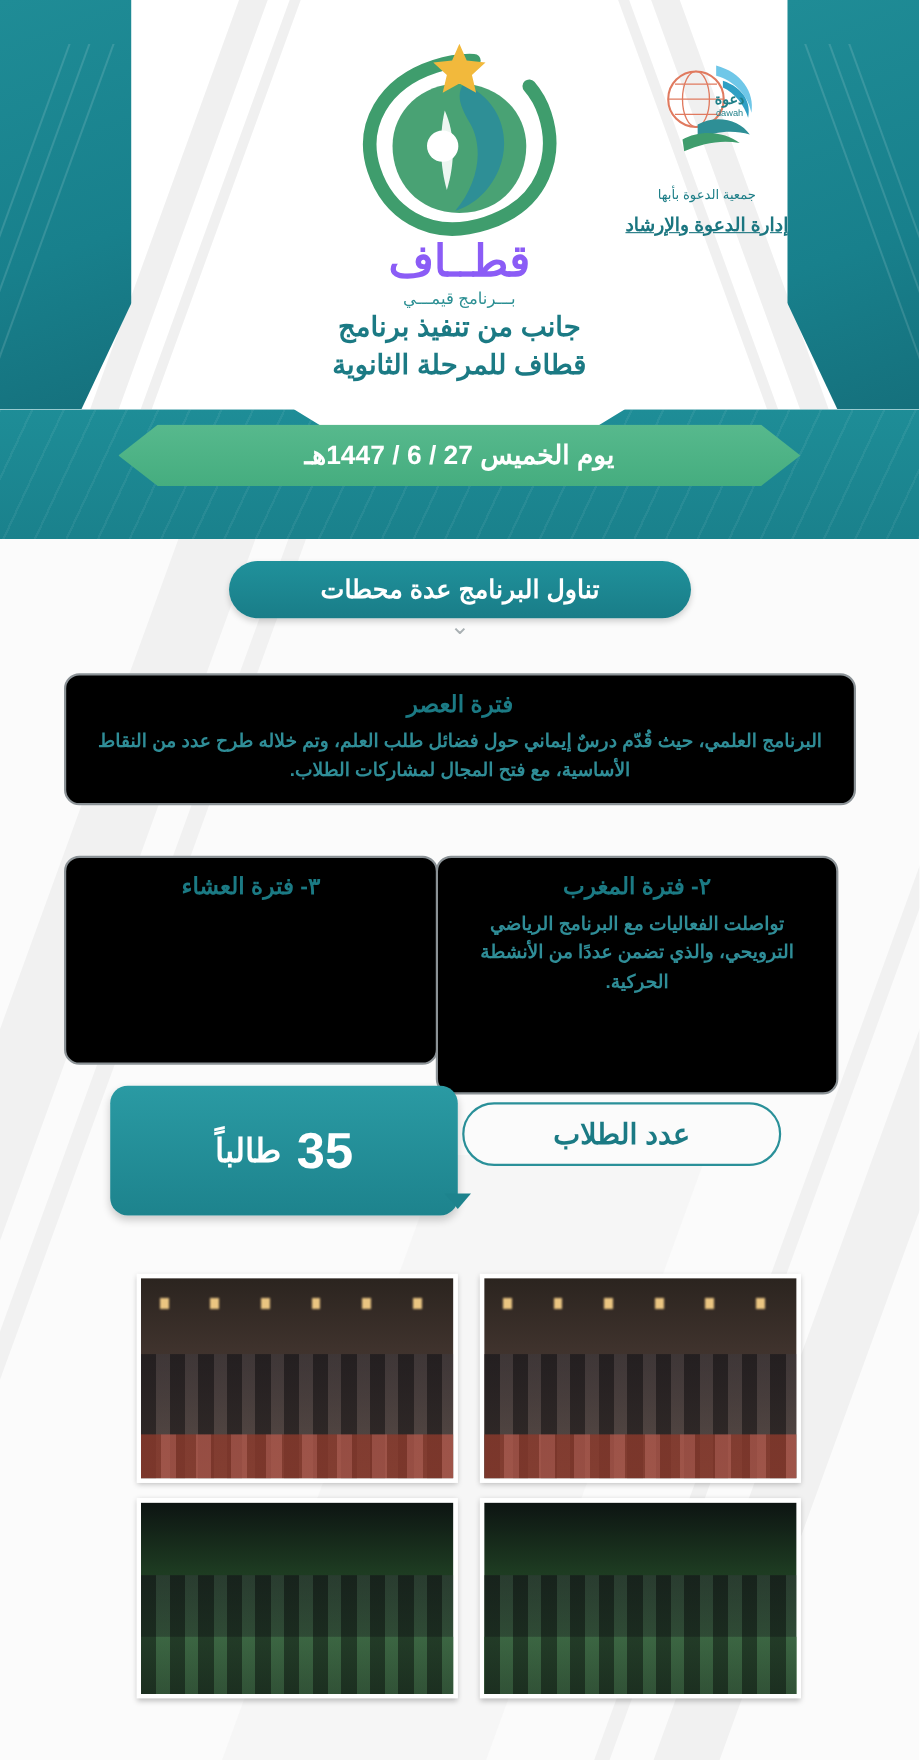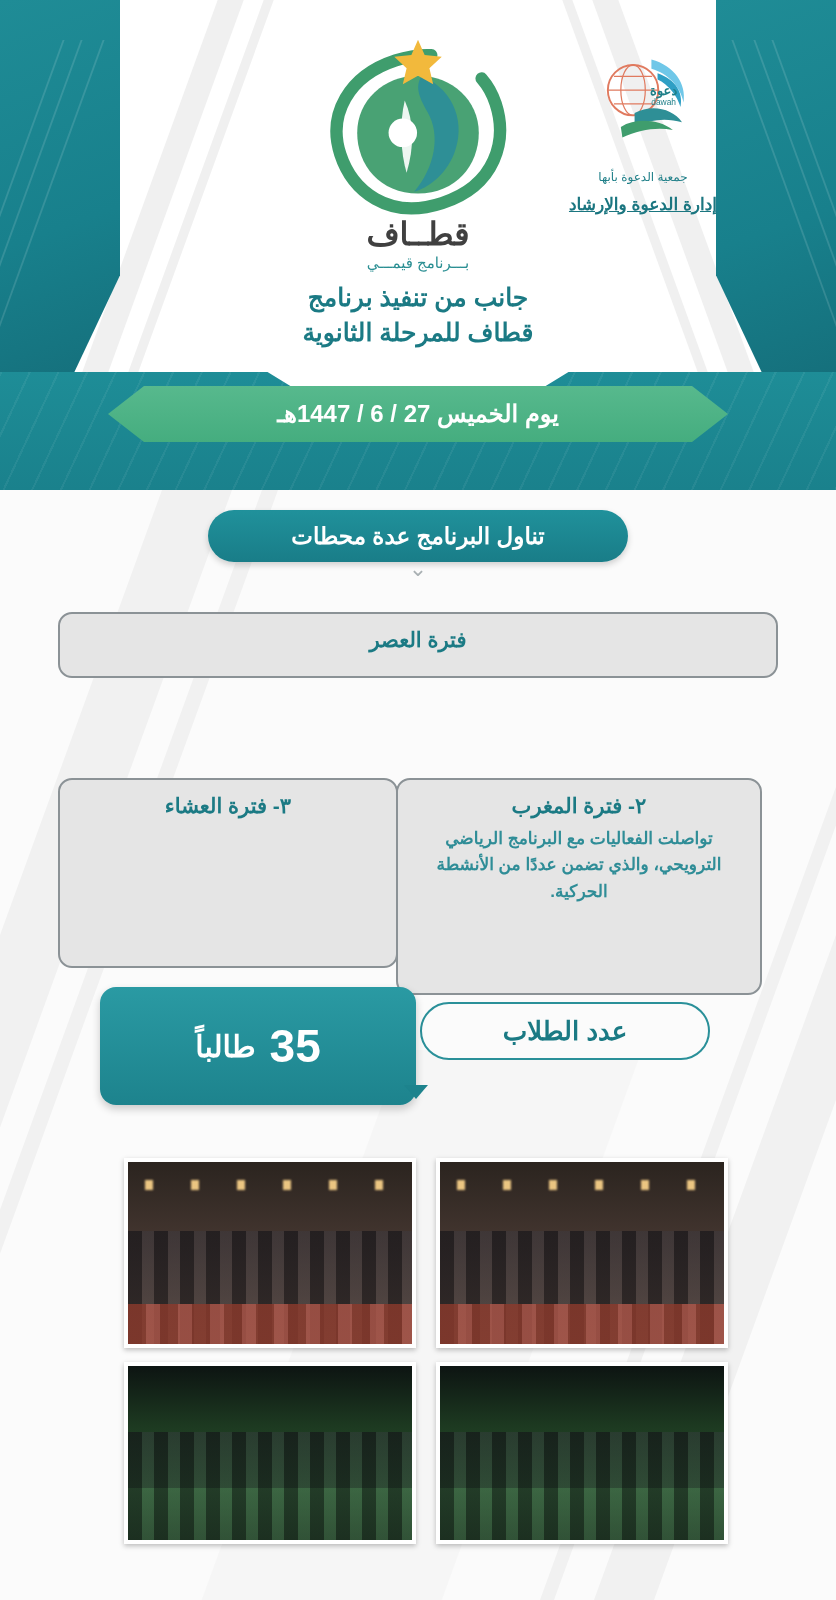--- a/index.html
+++ b/index.html
@@ -71,23 +71,23 @@
   .logo-wrap {
     position: absolute;
     left: 50%;
     transform: translateX(-50%);
     top: 34px;
     width: 230px;
     text-align: center;
   }
   .logo-mark { width: 190px; height: 190px; margin: 0 auto; display: block; }
   .logo-word {
-    font-size: 32px;
-    font-weight: bold;
-    color: #404040;
+    font-size: 40px;
+    font-weight: bold;
+    color: #8b5cf6;
     letter-spacing: 2px;
     line-height: 1;
     margin-top: -6px;
   }
   .logo-sub {
     font-size: 15px;
     color: #2b8f93;
     letter-spacing: 4px;
     margin-top: 4px;
   }
@@ -189,21 +189,21 @@
     width: 34px; height: 22px;
     color: #a9b0b3;
     text-align: center;
     font-size: 22px;
     line-height: 18px;
   }
 
   
   .card {
     position: absolute;
-    background: #e5e5e5;
+    background: #000000;
     border: 2px solid #8b9296;
     border-radius: 14px;
     box-sizing: border-box;
     padding: 14px 22px 16px 22px;
     text-align: center;
   }
   .card-title {
     font-size: 21px;
     font-weight: bold;
     color: #1b7a84;
@@ -390,20 +390,21 @@
   <div class="bg-diag" style="left:60px; top:0; width:16px; height:1110px;"></div>
   <div class="bg-diag" style="right:-20px; top:0; width:60px; height:1110px;"></div>
   <div class="bg-diag" style="right:80px; top:0; width:14px; height:1110px;"></div>
   <div class="bg-diag" style="left:300px; top:560px; width:240px; height:560px; opacity:.5;"></div>
 
   <div class="section-pill">تناول البرنامج عدة محطات</div>
   <div class="pill-caret">⌄</div>
 
   <div class="card" id="card-asr">
     <div class="card-title">فترة العصر</div>
+    <div class="card-text">البرنامج العلمي، حيث قُدّم درسٌ إيماني حول فضائل طلب العلم، وتم خلاله طرح عدد من النقاط الأساسية، مع فتح المجال لمشاركات الطلاب.</div>
   </div>
 
   <div class="card" id="card-maghrib">
     <div class="card-title">٢- فترة المغرب</div>
     <div class="card-text">تواصلت الفعاليات مع البرنامج الرياضي الترويحي، والذي تضمن عددًا من الأنشطة الحركية.</div>
   </div>
 
   <div class="card" id="card-isha">
     <div class="card-title">٣- فترة العشاء</div>
   </div>

